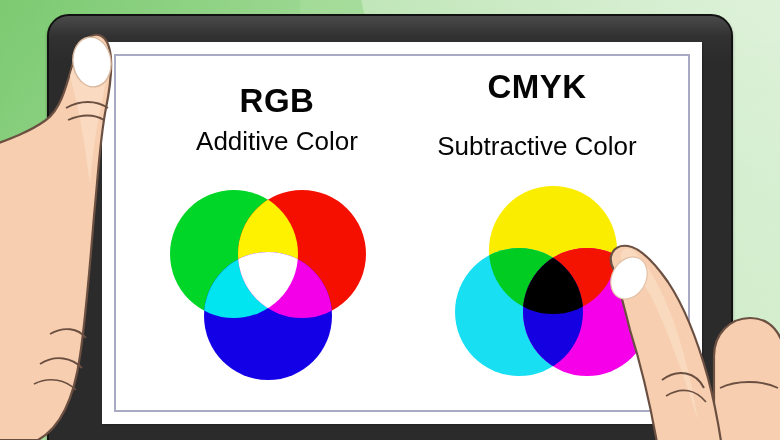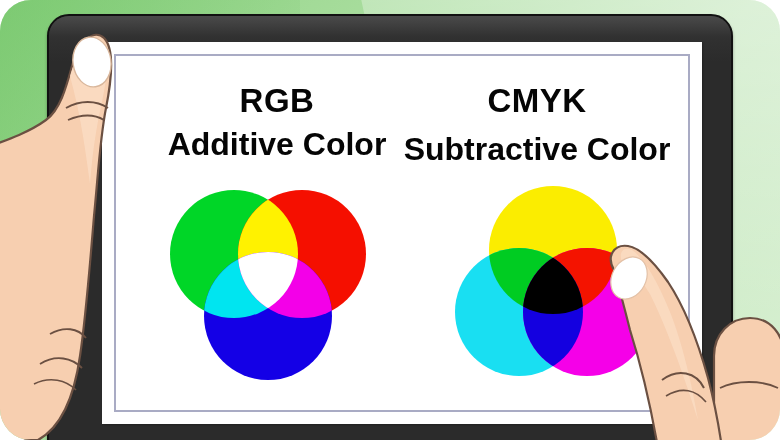--- a/index.html
+++ b/index.html
@@ -9,21 +9,20 @@
   }
   body {
     font-family: "Liberation Sans", sans-serif;
   }
   #scene {
     position: relative;
     width: 780px;
     height: 440px;
     overflow: hidden;
     background: linear-gradient(135deg, #8fd384 0%, #a6dc9b 30%, #c9e9c2 62%, #d8f0d2 100%);
-    border-radius: 31px;
   }
   
   .bg-wedge {
     position: absolute;
     right: -40px;
     top: -120px;
     width: 420px;
     height: 560px;
     background: linear-gradient(200deg, rgba(255,255,255,0.55), rgba(255,255,255,0.0) 70%);
     transform: rotate(-12deg);
@@ -84,27 +83,27 @@
     color: #050505;
     white-space: nowrap;
   }
   .title-main {
     font-size: 33px;
     font-weight: bold;
     letter-spacing: 0.5px;
     line-height: 1;
   }
   .title-sub {
-    font-size: 32px;
-    font-weight: bold;
+    font-size: 26px;
+    font-weight: normal;
     line-height: 1;
   }
   #rgb-title-main  { left: 40px;  top: 42px; width: 270px; }
   #rgb-title-sub   { left: 40px;  top: 86px; width: 270px; }
-  #cmyk-title-main { left: 300px; top: 42px; width: 270px; }
+  #cmyk-title-main { left: 300px; top: 28px; width: 270px; }
   #cmyk-title-sub  { left: 296px; top: 91px; width: 278px; }
 
   
   .venn {
     position: absolute;
     width: 230px;
     height: 226px;
   }
   #venn-rgb  { left: 50px;  top: 136px; }
   #venn-cmyk { left: 335px; top: 128px; }

